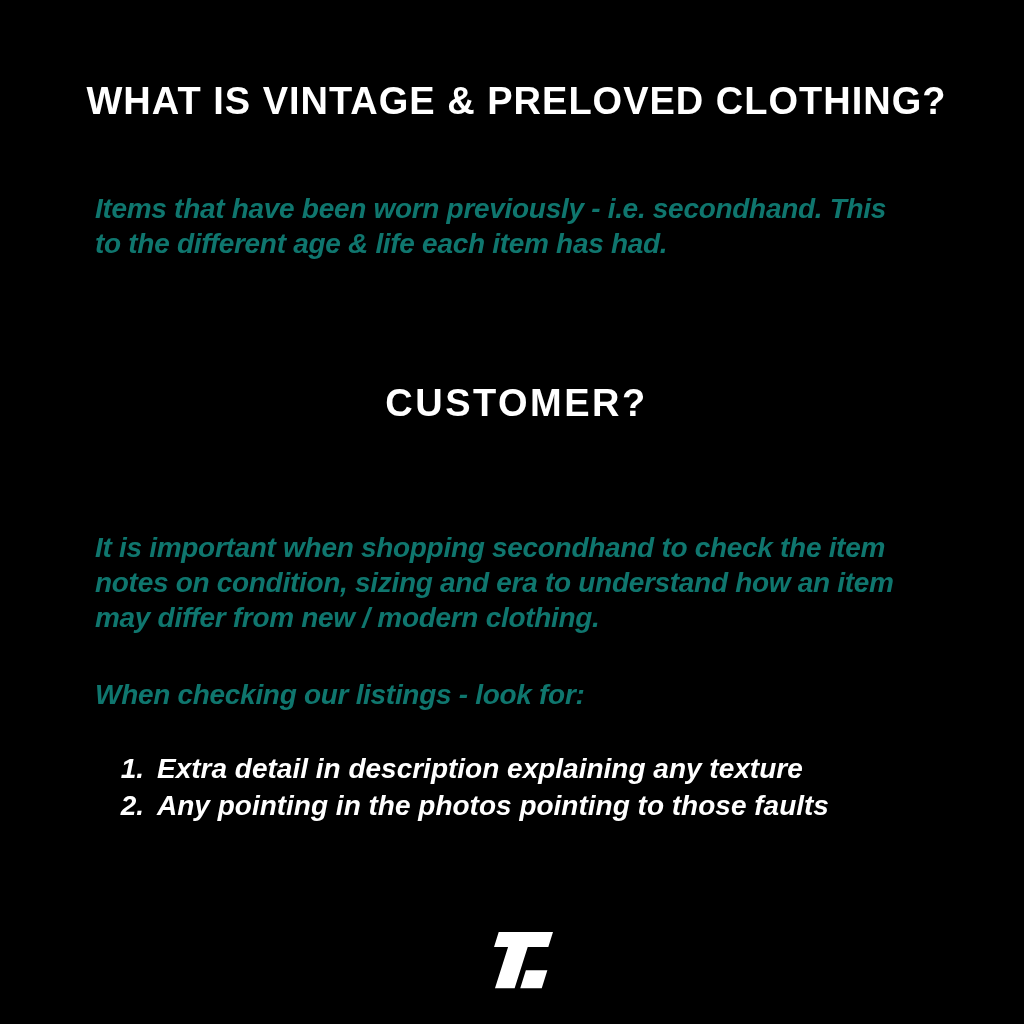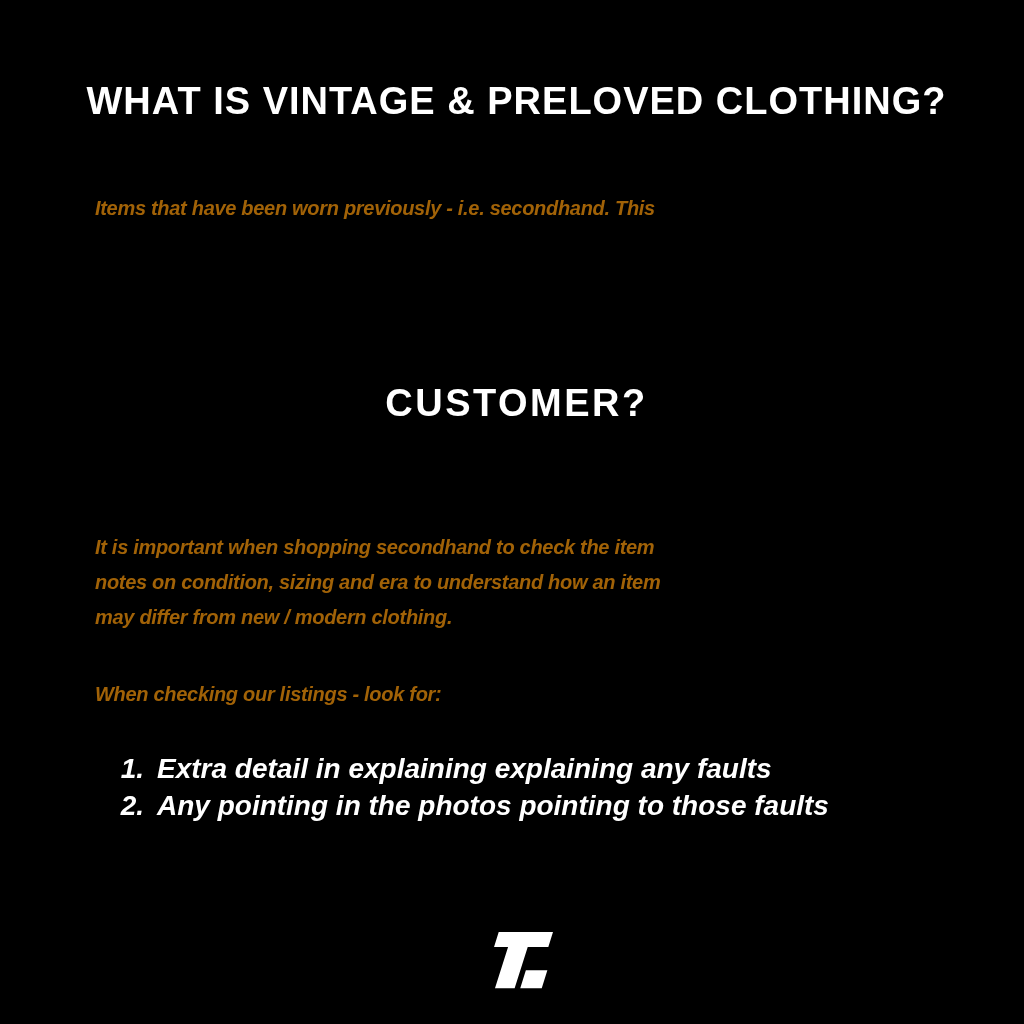--- a/index.html
+++ b/index.html
@@ -34,24 +34,24 @@
     top: 379px;
     line-height: 49px;
     letter-spacing: 2.5px;
   }
   .body-text {
     position: absolute;
     left: 95px;
     right: 64px;
     font-weight: bold;
     font-style: italic;
-    font-size: 20px;
+    font-size: 28px;
     line-height: 35px;
     letter-spacing: -0.3px;
-    color: #a16207;
+    color: #0f766e;
   }
   .body-text .line,
   .headline .line {
     white-space: nowrap;
   }
   .para1 { top: 191px; }
   .para2 { top: 530px; }
   .para3 { top: 677px; }
   .checklist {
     position: absolute;
@@ -88,40 +88,41 @@
 <body>
 
 <div class="canvas">
 
   <div class="headline title">
     <div class="line">WHAT IS VINTAGE &amp; PRELOVED CLOTHING?</div>
   </div>
 
   <div class="body-text para1">
     <div class="line">Items that have been worn previously - i.e. secondhand. This</div>
+    <div class="line">to the different age &amp; life each item has had.</div>
   </div>
 
   <div class="headline h2">
     <div class="line">CUSTOMER?</div>
   </div>
 
   <div class="body-text para2">
     <div class="line">It is important when shopping secondhand to check the item</div>
     <div class="line">notes on condition, sizing and era to understand how an item</div>
     <div class="line">may differ from new / modern clothing.</div>
   </div>
 
   <div class="body-text para3">
     <div class="line">When checking our listings - look for:</div>
   </div>
 
   <div class="checklist">
     <div class="check-item">
       <span class="check-num">1.</span>
-      <span>Extra detail in explaining explaining any faults</span>
+      <span>Extra detail in description explaining any texture</span>
     </div>
     <div class="check-item">
       <span class="check-num">2.</span>
       <span>Any pointing in the photos pointing to those faults</span>
     </div>
   </div>
 
   <div class="logo-wrap">
     <svg width="73" height="60" viewBox="0 0 78 62" aria-hidden="true">
       <polygon points="20,0 78,0 73,16 51,16 37,60 16,60 30,16 15,16" fill="#ffffff"></polygon>

